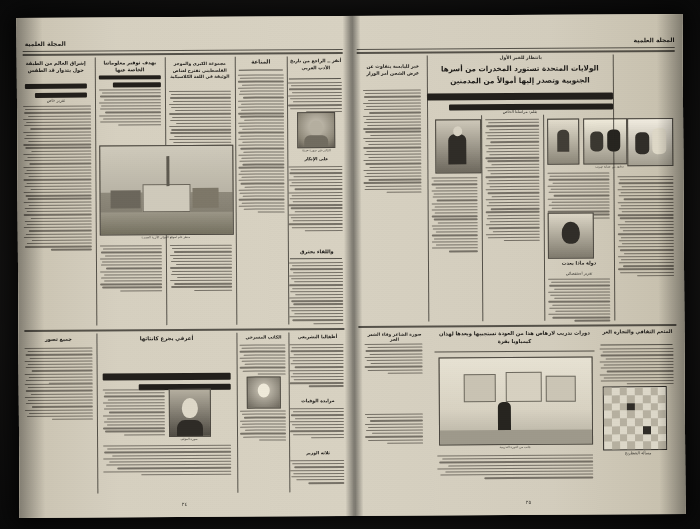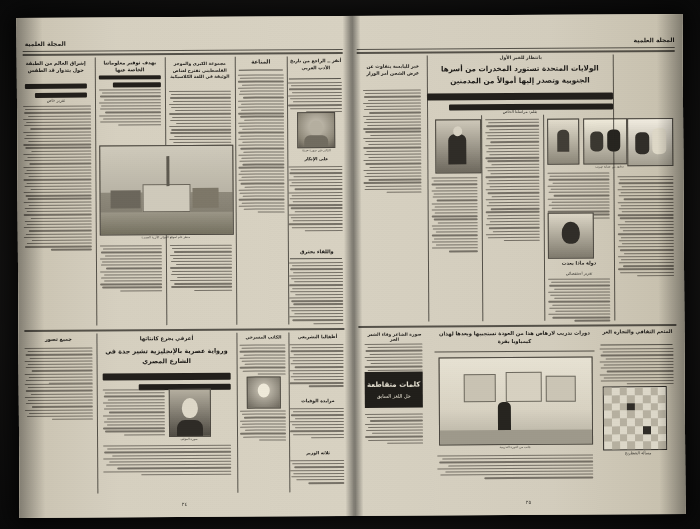--- a/index.html
+++ b/index.html
@@ -397,21 +397,20 @@
         <div class="ln" style="width:98%"></div>
           <div class="ln" style="width:89%"></div>
           <div class="ln" style="width:100%"></div>
         <div class="ln" style="width:94%"></div>
           <div class="ln" style="width:97%"></div>
           <div class="ln" style="width:60%"></div>
       </div>
 
       <div class="rule vrule" style="left:78px;top:316px;height:160px;"></div>
 
-      <div class="hdr-ar" style="left:84px;top:330px;width:128px;font-size:6.4px;line-height:1.55;">ورواية عصرية بالإنجليزية تشير جدة في الشارع المصري</div>
       <div class="hl big" style="left:84px;top:356px;width:128px;">
         <div class="b" style="width:100%"></div>
           <div class="b" style="width:72%"></div>
       </div>
       <div class="photo" style="left:150px;top:372px;width:40px;height:46px;">
         <div class="sky" style="background:linear-gradient(180deg,#b4ae9f,#4f4b43);"></div>
         <div style="position:absolute;left:12px;top:8px;width:16px;height:20px;border-radius:50% 50% 45% 45%;background:#ded8c8;"></div>
         <div style="position:absolute;left:7px;bottom:0;width:26px;height:16px;background:#2e2b26;border-radius:8px 8px 0 0;"></div>
       </div>
       <div class="cap" style="left:142px;top:420px;width:56px;">صورة المؤلف</div>
@@ -834,26 +833,20 @@
           <div class="ln" style="width:99%"></div>
         <div class="ln" style="width:91%"></div>
           <div class="ln" style="width:100%"></div>
           <div class="ln" style="width:96%"></div>
         <div class="ln" style="width:90%"></div>
           <div class="ln" style="width:100%"></div>
           <div class="ln" style="width:94%"></div>
         <div class="ln" style="width:60%"></div>
       </div>
 
-      <div class="sidebar-dark" style="left:12px;top:356px;width:58px;height:36px;">
-        <div>
-          <div>كلمات متقاطعة</div>
-          <div style="font-size:5px;font-weight:normal;margin-top:2px;">حل اللغز السابق</div>
-        </div>
-      </div>
       <div class="tblock small" style="left:12px;top:398px;width:58px;">
         <div class="ln" style="width:100%"></div>
           <div class="ln" style="width:96%"></div>
           <div class="ln" style="width:92%"></div>
         <div class="ln" style="width:100%"></div>
           <div class="ln" style="width:95%"></div>
           <div class="ln" style="width:99%"></div>
         <div class="ln" style="width:88%"></div>
           <div class="ln" style="width:100%"></div>
           <div class="ln" style="width:94%"></div>

